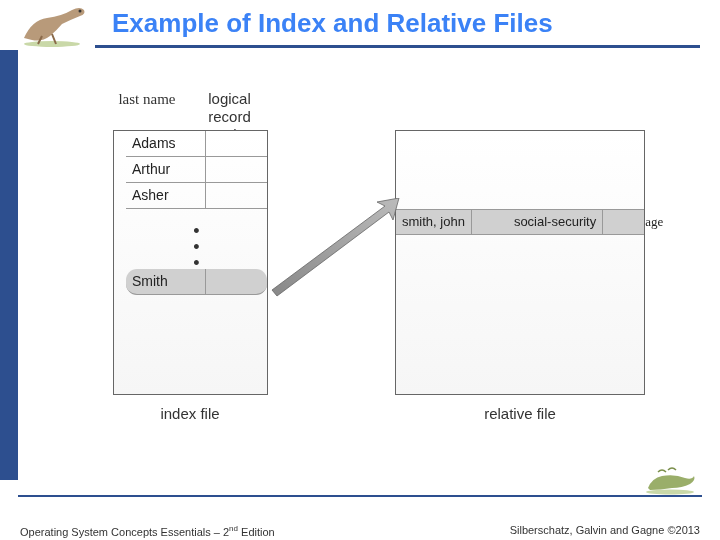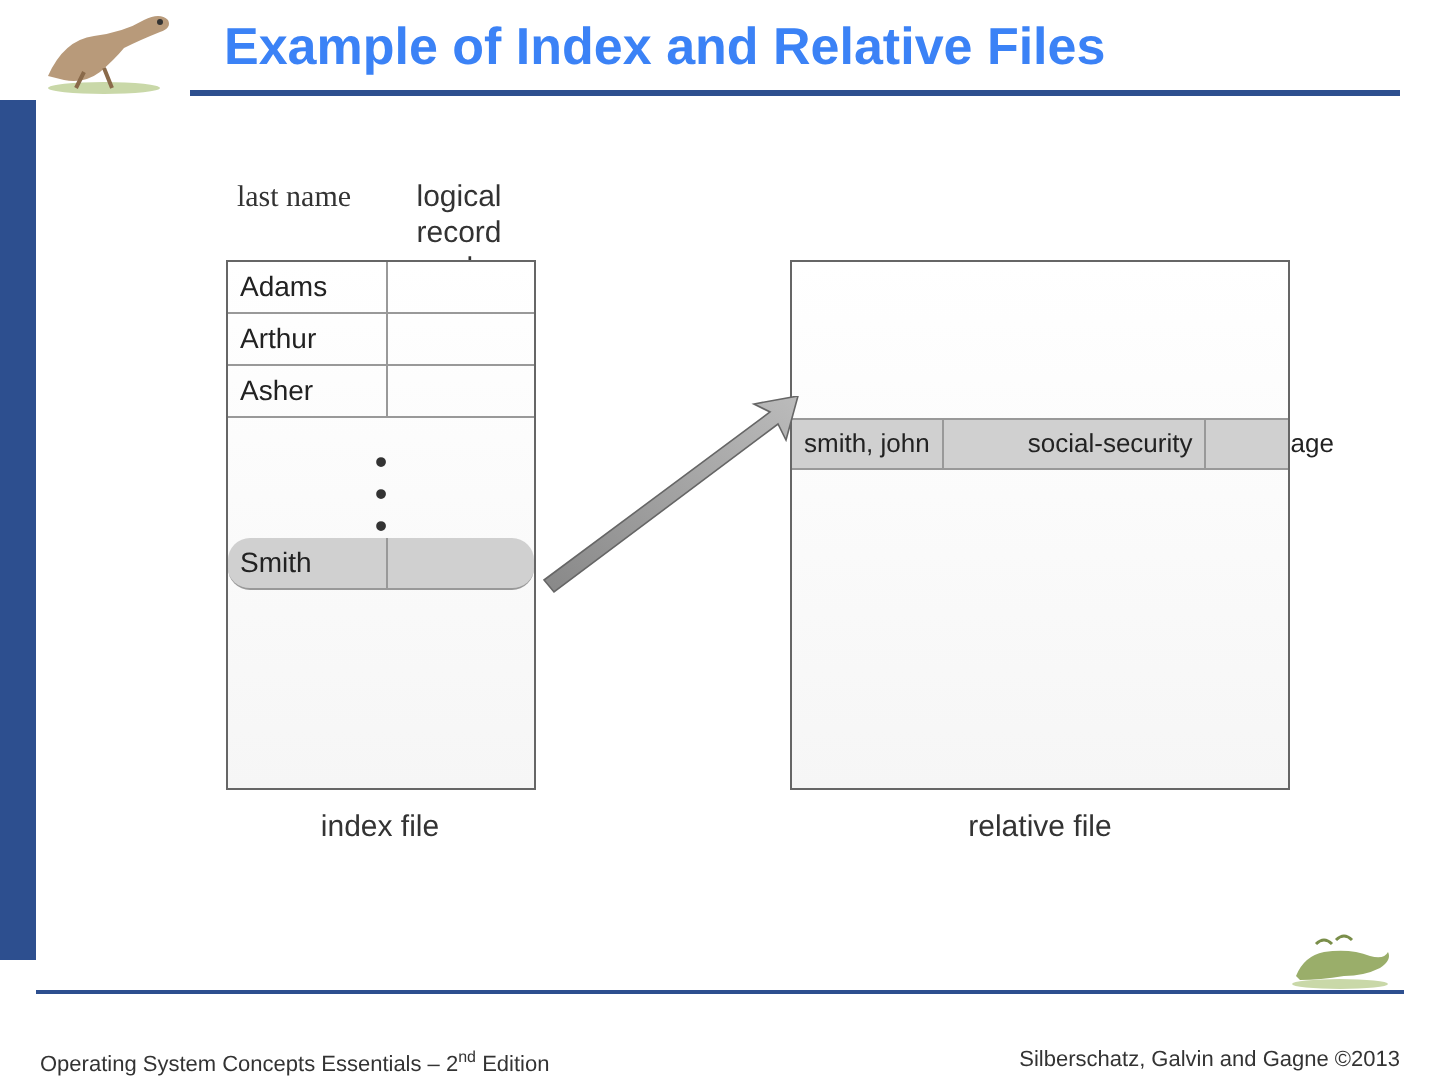--- a/index.html
+++ b/index.html
@@ -12,35 +12,35 @@
   .title { position: absolute; left: 112px; top: 8px; font-size: 26px; font-weight: bold; color: #3b82f6; }
   .title-underline { position: absolute; left: 95px; top: 45px; width: 605px; height: 3px; background: #2d4f8f; }
 
   .diagram { position: absolute; left: 95px; top: 90px; width: 560px; height: 340px; }
 
   .col-header { position: absolute; font-size: 15px; color: #333; text-align: center; line-height: 1.2; }
   .header-lastname { left: 12px; top: 0; width: 80px; font-family: Liberation Serif, serif; }
   .header-lognum { left: 92px; top: 0; width: 85px; }
 
   .index-box { position: absolute; left: 18px; top: 40px; width: 155px; height: 265px; border: 1px solid #666; background: linear-gradient(#fff, #f6f6f6); }
-  .index-row { height: 26px; border-bottom: 1px solid #999; display: flex; }
+  .index-row { height: 26px; border-bottom: 1px solid #999; display: flex; margin-left: 12px; }
   .index-name { width: 80px; border-right: 1px solid #999; padding: 4px 6px; font-size: 14px; color: #222; }
   .index-num { flex: 1; }
   .index-dots { text-align: center; font-size: 18px; line-height: 0.9; color: #333; padding-top: 14px; }
   .index-row.smith { background: #d0d0d0; border-radius: 11px; }
   .index-row.noborder { border-bottom: none; height: 70px; }
   .index-row.dots-row { border-bottom: none; height: 60px; display: block; }
 
   .relative-box { position: absolute; left: 300px; top: 40px; width: 250px; height: 265px; border: 1px solid #666; background: linear-gradient(#fff, #f6f6f6); }
   .record-row { position: absolute; left: 0; top: 78px; width: 100%; height: 26px; border-top: 1px solid #999; border-bottom: 1px solid #999; background: #d0d0d0; display: flex; gap: 36px; }
   .rec-cell { border-right: 1px solid #999; padding: 4px 6px; font-size: 13px; color: #222; white-space: nowrap; }
   .rec-cell:last-child { border-right: none; }
   .rec1 { width: 82px; }
   .rec2 { width: 110px; }
-  .rec3 { flex: 1; }
+  .rec3 { flex: 1; font-family: Liberation Serif, serif; }
 
   .caption { position: absolute; font-size: 15px; color: #333; text-align: center; }
   .caption-index { left: 40px; top: 315px; width: 110px; }
   .caption-relative { left: 360px; top: 315px; width: 130px; }
 
   .arrow { position: absolute; left: 172px; top: 108px; width: 135px; height: 100px; pointer-events: none; }
 
   .footer-line { position: absolute; left: 18px; top: 495px; width: 684px; height: 2px; background: #2d4f8f; }
   .footer { position: absolute; top: 520px; width: 720px; height: 30px; }
   .footer-left { position: absolute; left: 20px; top: 4px; font-size: 11px; color: #333; }

